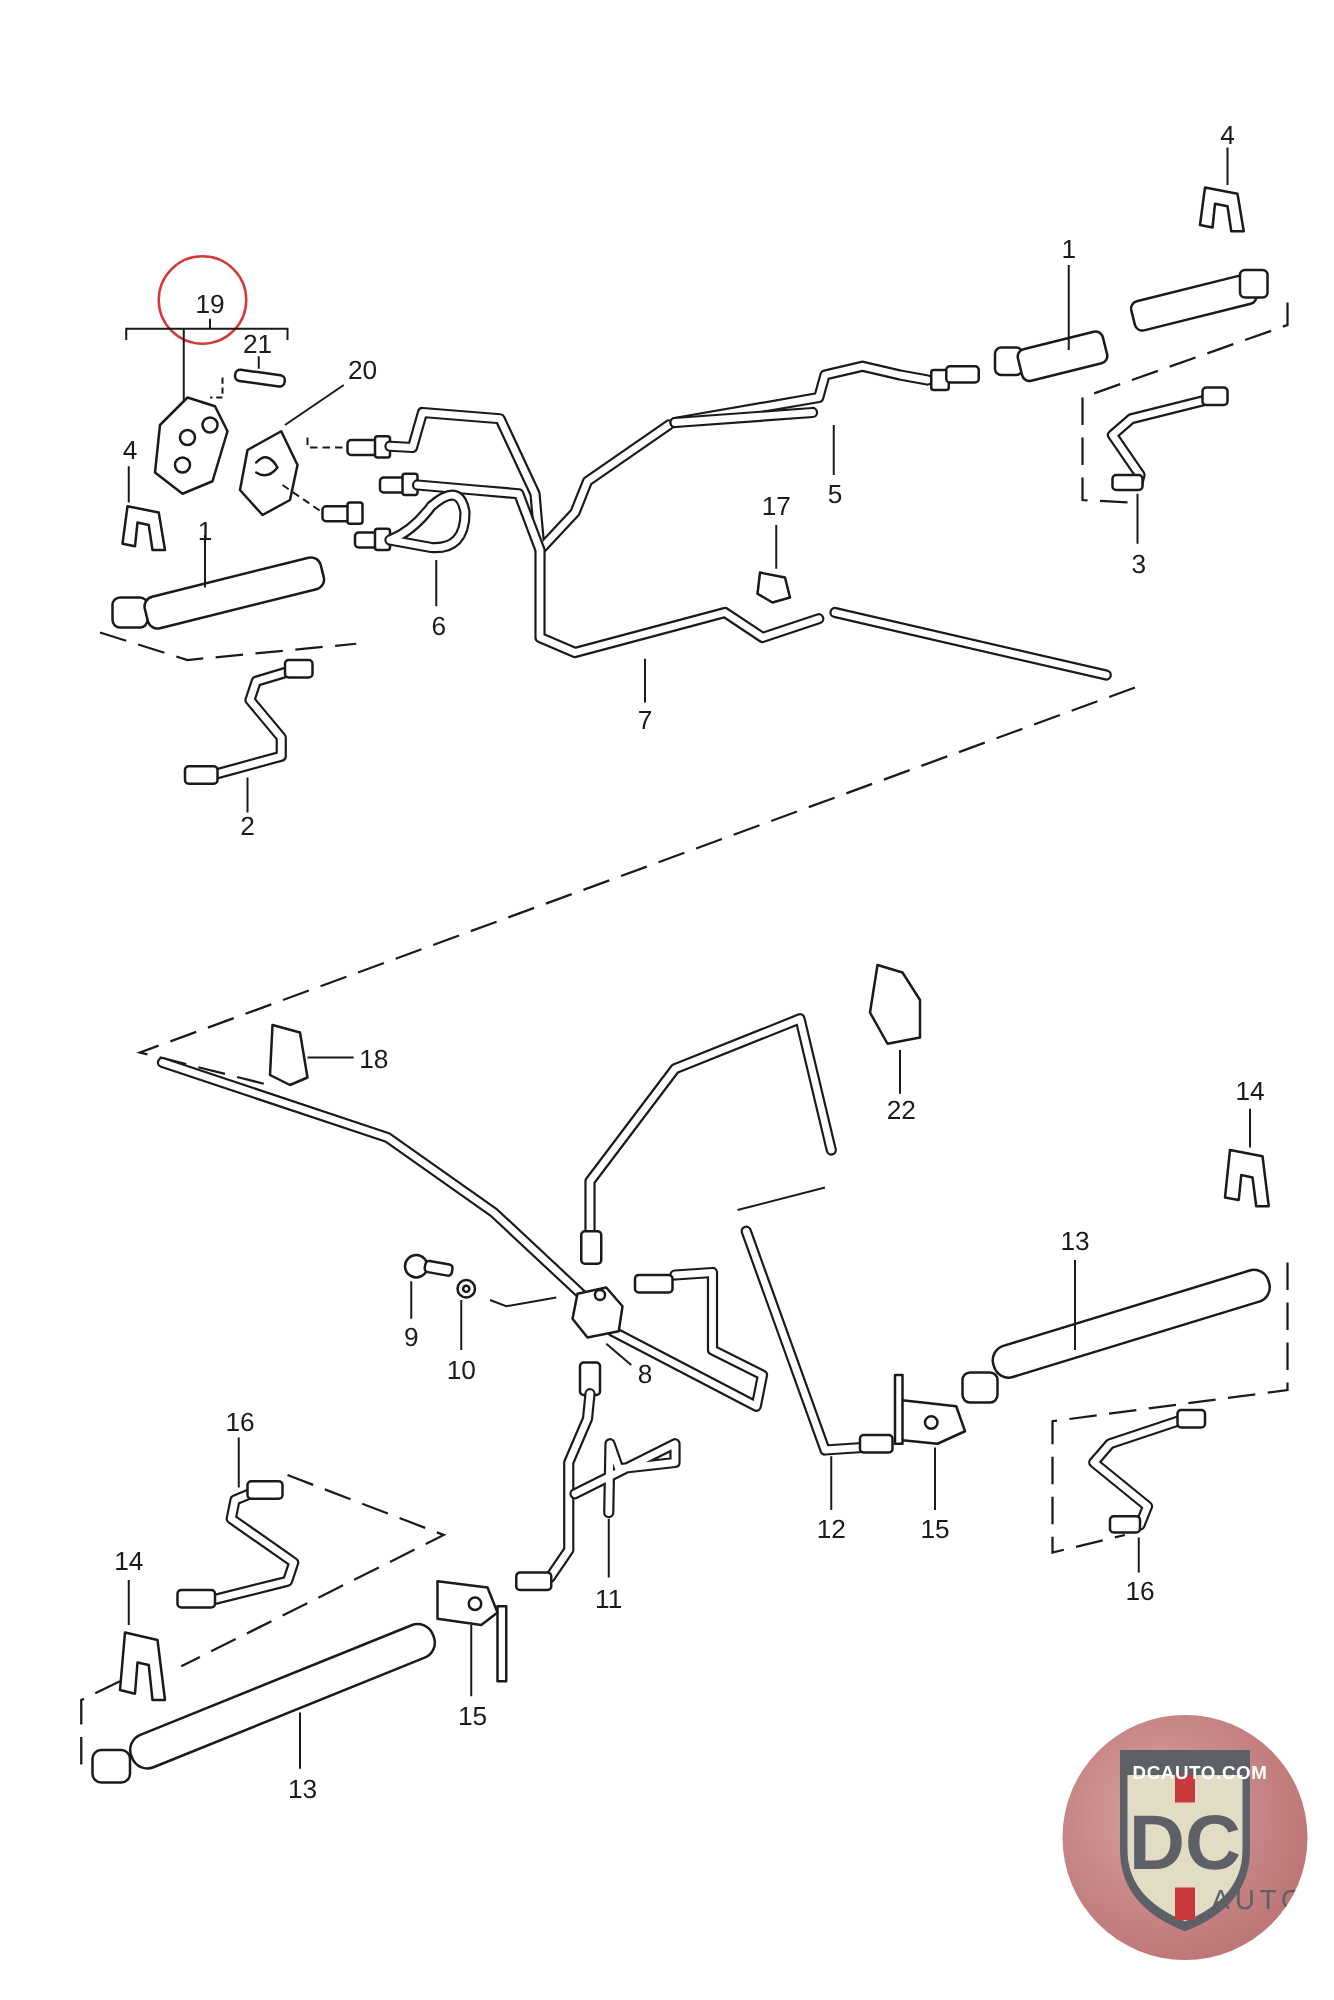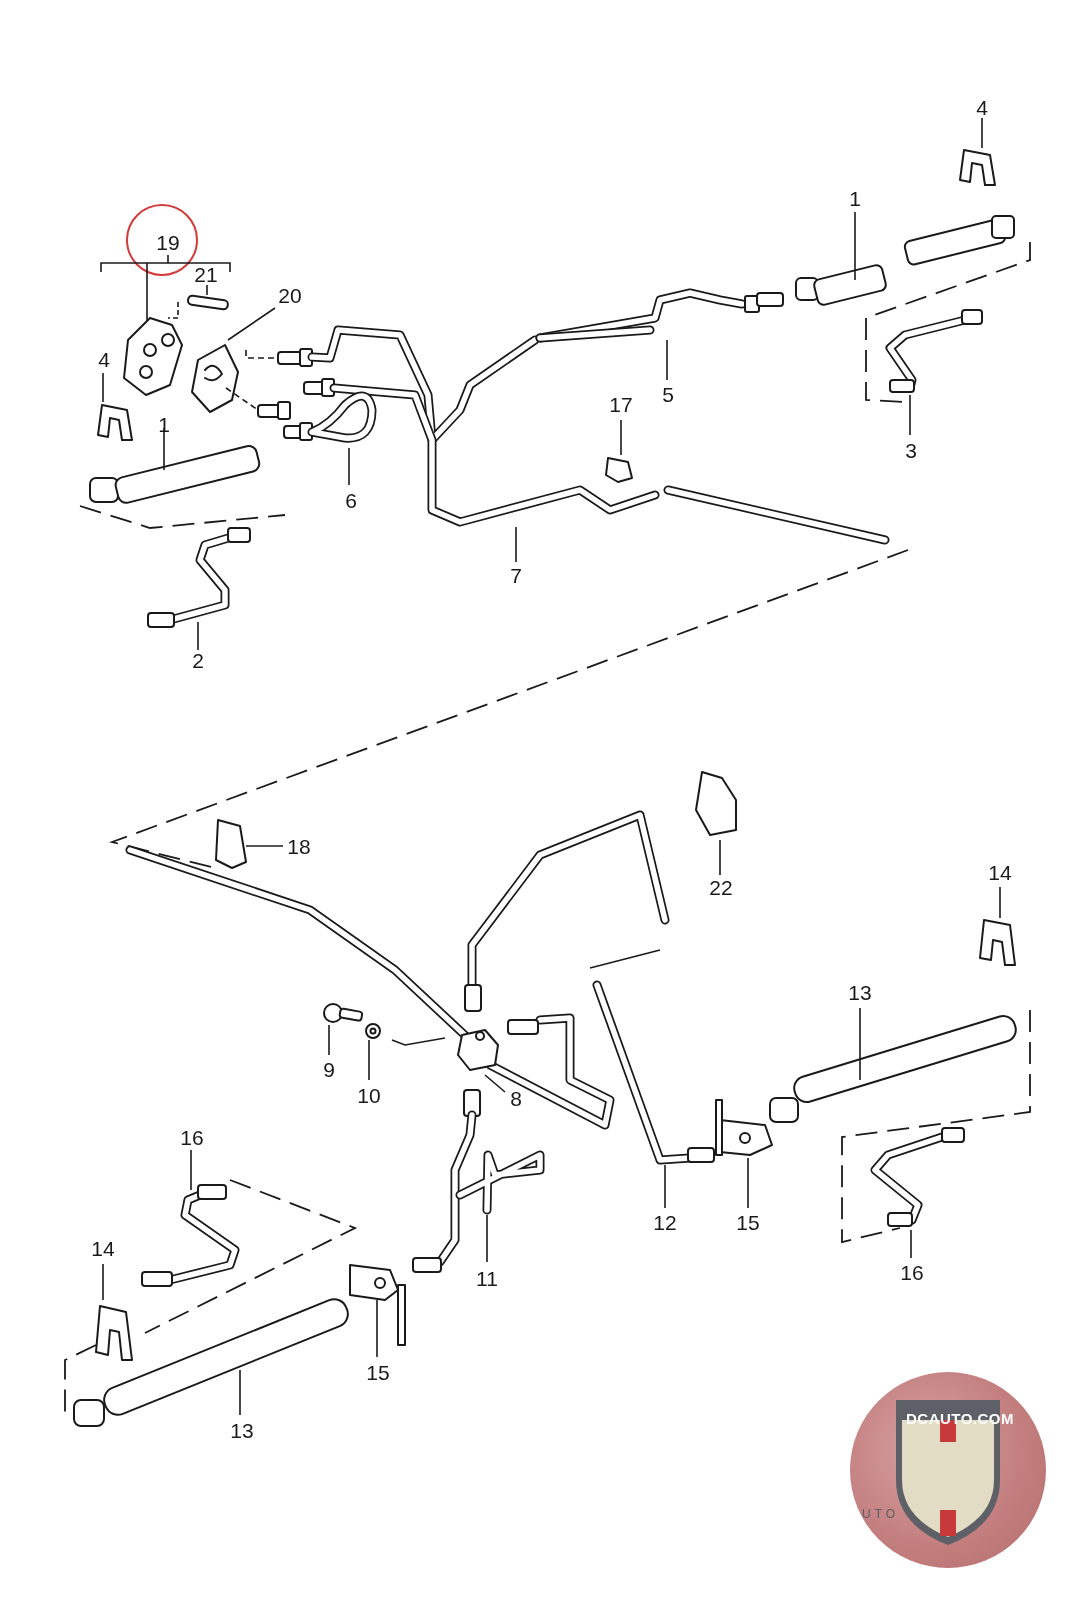--- a/index.html
+++ b/index.html
@@ -10,21 +10,21 @@
   .pipe-in{fill:none;stroke:#ffffff;stroke-width:5.5;stroke-linecap:round;stroke-linejoin:round;}
   .dash{fill:none;stroke:#1a1a1a;stroke-width:1.8;stroke-dasharray:22 10;}
   .lead{fill:none;stroke:#1a1a1a;stroke-width:1.6;}
   .part{fill:#ffffff;stroke:#1a1a1a;stroke-width:2;stroke-linejoin:round;}
   .lbl{font-family:"Liberation Sans",sans-serif;font-size:21px;fill:#1a1a1a;text-anchor:middle;}
   .logo{position:absolute;left:850px;top:1372px;width:196px;height:196px;border-radius:50%;
         background:radial-gradient(circle at 40% 40%,#d9a2a2,#c27d7d 60%,#b56c6c);overflow:hidden;}
   .shield{position:absolute;left:38px;top:18px;width:120px;height:160px;}
   .logo-top{position:absolute;left:12px;width:196px;top:38px;text-align:center;font-weight:bold;font-size:15px;color:#ffffff;letter-spacing:0.5px;}
   .logo-dc{position:absolute;left:0;width:196px;top:72px;text-align:center;font-weight:bold;font-size:62px;color:#5d6066;line-height:62px;}
-  .logo-auto{position:absolute;left:0;width:196px;top:135px;text-align:left;font-size:12px;color:#5d6066;letter-spacing:4px;}
+  .logo-auto{position:absolute;left:0;width:196px;top:135px;text-align:right;font-size:22px;color:#5d6066;letter-spacing:4px;}
 </style>
 </head>
 <body>
 
 <svg class="diagram" width="1067" height="1600" viewBox="0 0 1067 1600">
 
   <circle cx="162" cy="240" r="35" fill="none" stroke="#d23a3a" stroke-width="2"></circle>
 
   <g>
     <path class="lead" d="M101 272 L101 263 L230 263 L230 272"></path>
@@ -289,14 +289,15 @@
 </svg>
 
 <div class="logo">
   <svg class="shield" viewBox="0 0 120 160">
     <path d="M8 10 L112 10 L112 90 Q112 135 60 155 Q8 135 8 90 Z" fill="#5d6066"></path>
     <path d="M14 30 L106 30 L106 90 Q106 128 60 147 Q14 128 14 90 Z" fill="#e2dcc4"></path>
     <rect x="52" y="30" width="16" height="22" fill="#c8393b"></rect>
     <rect x="52" y="120" width="16" height="26" fill="#c8393b"></rect>
   </svg>
   <div class="logo-top">DCAUTO.COM</div>
+  <div class="logo-dc">DC</div>
   <div class="logo-auto">AUTO</div>
 </div>
 
 </body></html>

